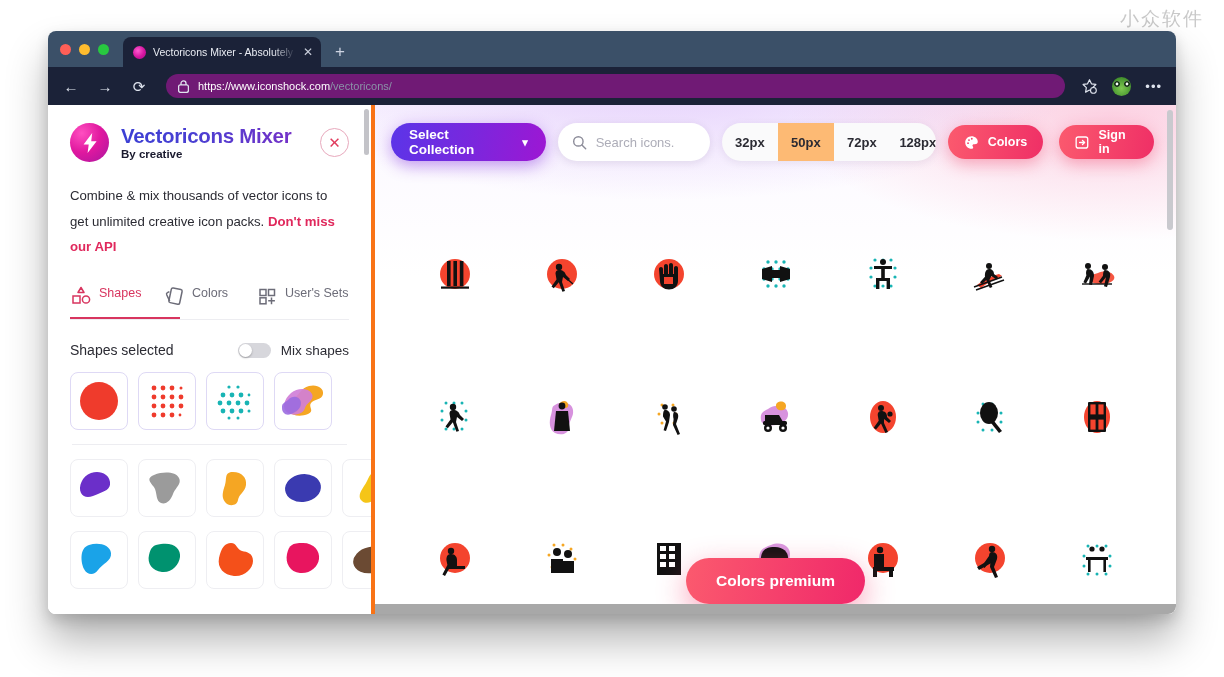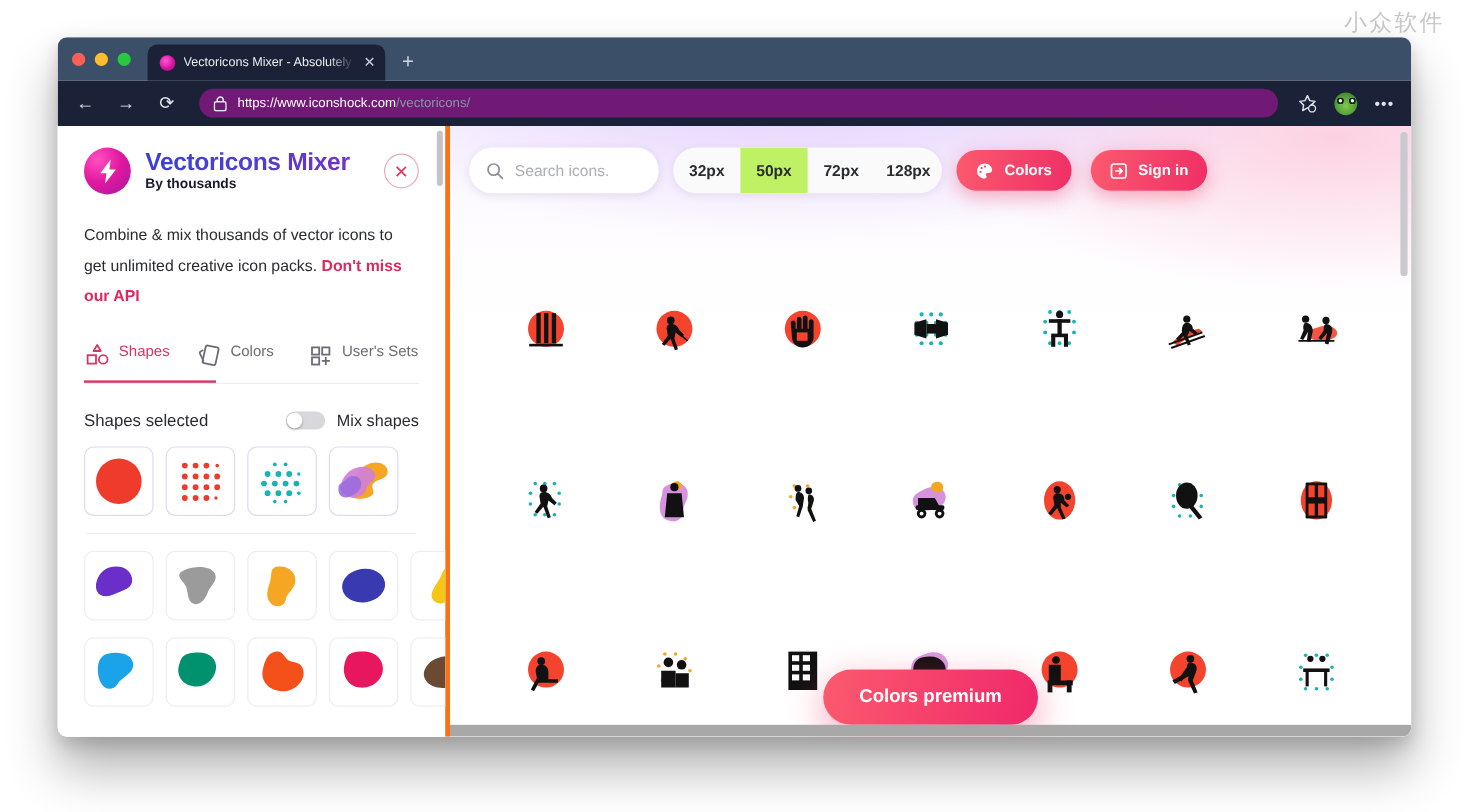--- a/index.html
+++ b/index.html
@@ -198,21 +198,21 @@
   #search-ph { font-size: 13px; color: #adadb8; }
 
   #size-group {
     display: flex; height: 38px; border-radius: 19px; background: #fafafb;
     overflow: hidden; box-shadow: 0 2px 8px rgba(40,20,70,.08);
   }
   .size-btn {
     min-width: 56px; display: flex; align-items: center; justify-content: center;
     font-size: 13px; font-weight: 700; color: #2b2b33; padding: 0 6px;
   }
-  .size-btn.active { background: #bef264; }
+  .size-btn.active { background: #fdba74; }
 
   .pill-btn {
     height: 34px; border-radius: 17px; padding: 0 16px;
     display: flex; align-items: center; gap: 9px;
     color: #fff; font-size: 12.5px; font-weight: 700;
     background: linear-gradient(100deg, #fb5a6e 0%, #ef2f66 100%);
     box-shadow: 0 5px 16px rgba(240,60,100,.40);
   }
   #signin-btn { margin-left: 4px; }
 
@@ -307,21 +307,21 @@
       <div id="sidebar-scroll"></div>
 
       <div id="brand">
         <span id="brand-logo">
           <svg width="20" height="22" viewBox="0 0 20 22">
             <path d="M12.2 1L3.6 12.4h5.1L7.6 21l9-11.8h-5.4z" fill="#ffffff"></path>
           </svg>
         </span>
         <div id="brand-text">
           <div id="brand-title">Vectoricons Mixer</div>
-          <div id="brand-sub">By thousands</div>
+          <div id="brand-sub">By creative</div>
         </div>
         <span id="close-panel">✕</span>
       </div>
 
       <p id="blurb"><span>Combine &amp; mix thousands of vector icons to get unlimited creative icon packs. </span><span class="hl">Don't miss our API</span></p>
 
       <div id="tabs">
         <div class="tab active">
           <span class="tab-ico">
             <svg width="22" height="21" viewBox="0 0 22 21">
@@ -479,20 +479,24 @@
               <ellipse cx="22" cy="19" rx="18" ry="13" fill="#6b4a33" transform="rotate(-12 22 19)"></ellipse>
             </svg>
         </span>
       </div>
     </aside>
 
     <section id="main">
       <div id="main-scroll"></div>
 
       <div id="topbar">
+        <div id="select-collection">
+          <span>Select Collection</span>
+          <span class="chev">▾</span>
+        </div>
 
         <div id="search-box">
           <svg width="15" height="15" viewBox="0 0 16 16">
             <circle cx="6.8" cy="6.8" r="5" fill="none" stroke="#8c8c99" stroke-width="1.5"></circle>
             <path d="M10.6 10.6L14.6 14.6" stroke="#8c8c99" stroke-width="1.5" stroke-linecap="round"></path>
           </svg>
           <span id="search-ph">Search icons.</span>
         </div>
 
         <div id="size-group">

